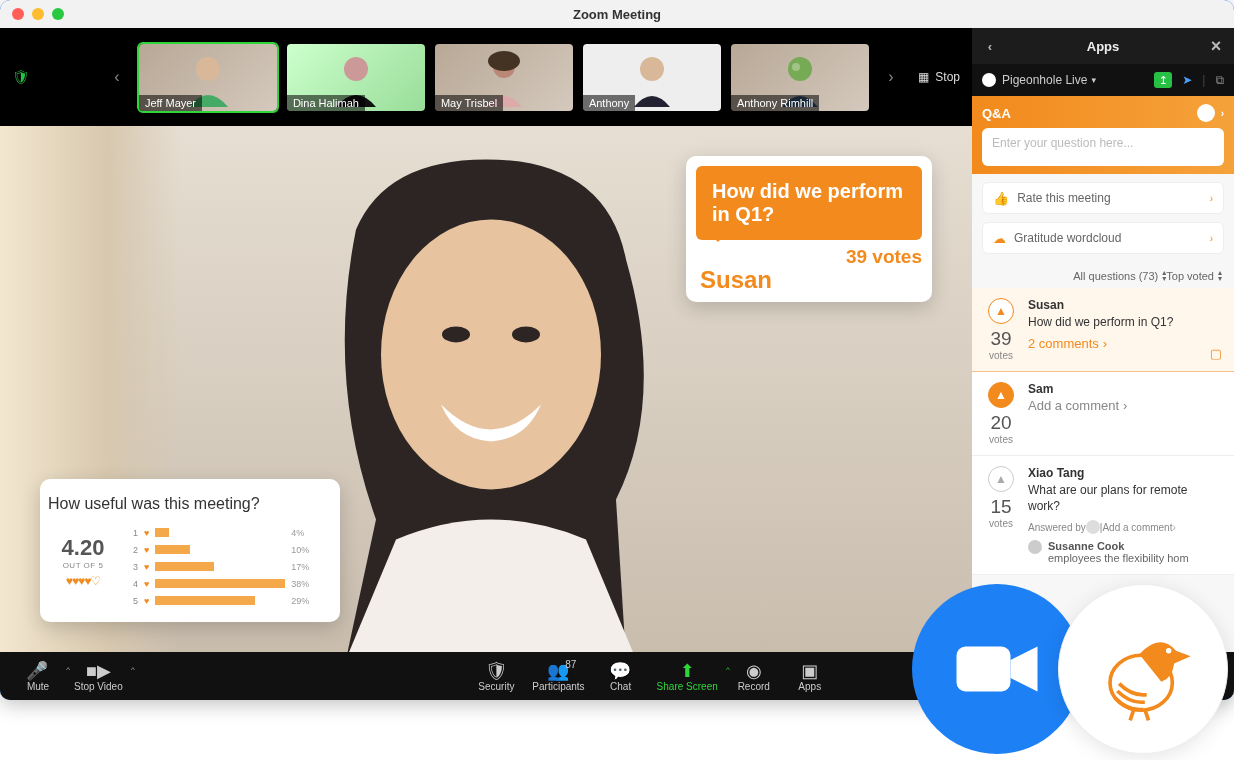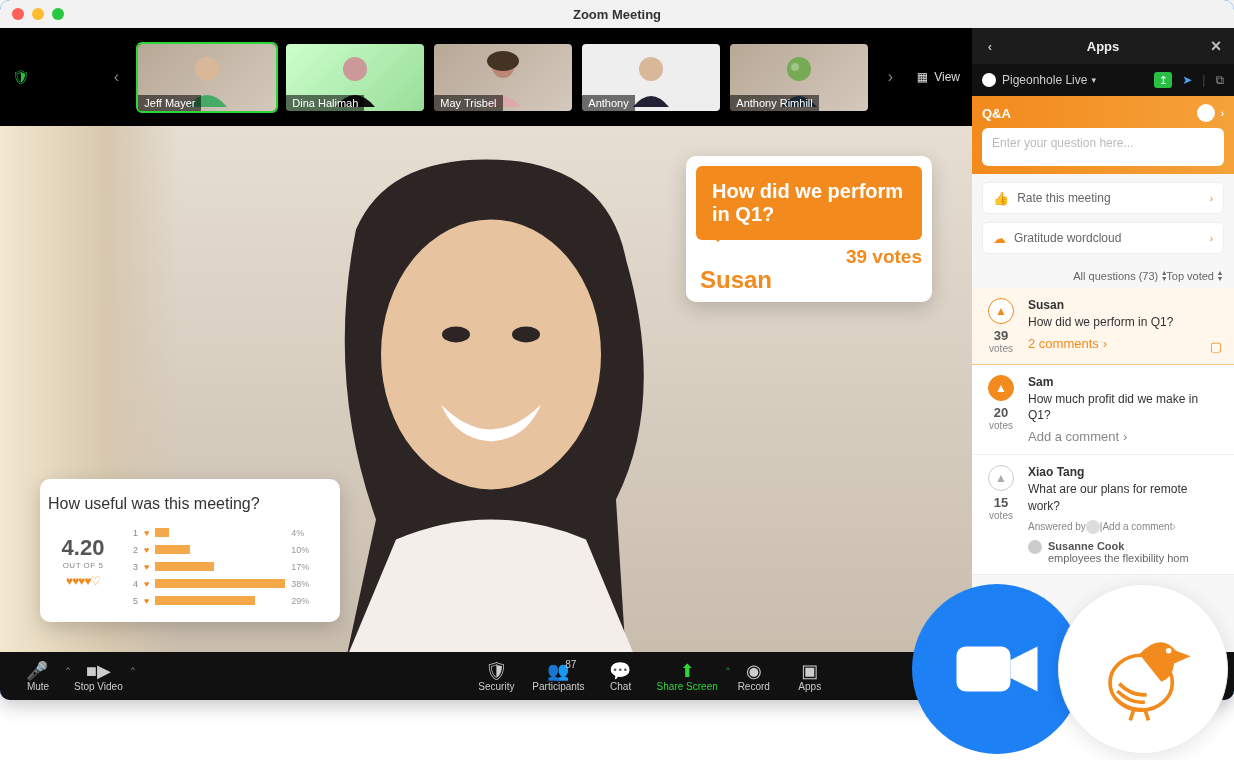--- a/index.html
+++ b/index.html
@@ -84,21 +84,21 @@
   .filters .sel{ display:flex; align-items:center; gap:4px; cursor:pointer;}
   .filters .sort-ico{ font-size:8px; line-height:6px; display:flex; flex-direction:column;}
 
   .q-list{ flex:1; overflow:hidden; }
   .q-item{ padding:10px 12px; border-bottom:1px solid #eee; display:flex; gap:10px; background:#fff;}
   .q-item.hl{ background:#fff6ec; border-bottom:1px solid #f5c08a;}
   .vote-col{ width:34px; display:flex; flex-direction:column; align-items:center; }
   .vote-btn{ width:26px;height:26px;border:1.5px solid #ccc;border-radius:50%; display:flex;align-items:center;justify-content:center;color:#aaa; font-size:12px; cursor:pointer;}
   .vote-btn.on{ border-color:#f28a1d; color:#f28a1d; background:#fff;}
   .vote-btn.fill{ background:#f28a1d; border-color:#f28a1d; color:#fff;}
-  .vote-n{ font-size:13px; font-weight:700; color:#555; margin-top:4px;}
+  .vote-n{ font-size:19px; font-weight:400; color:#555; margin-top:4px;}
   .vote-l{ font-size:10px; color:#888;}
   .q-body{ flex:1; font-size:12px; color:#333;}
   .q-body .auth{ font-weight:600; margin-bottom:2px;}
   .q-body .txt{ line-height:1.35; margin-bottom:6px;}
   .q-body .meta{ color:#f28a1d; font-size:13px; display:flex; align-items:center; gap:4px; cursor:pointer;}
   .q-body .meta.grey{ color:#888;}
   .proj{ color:#f28a1d; font-size:13px; align-self:flex-end;}
   .ans-by{ font-size:10px; color:#888; display:flex; align-items:center; margin-bottom:4px;}
   .ans-by .av{ width:14px;height:14px;border-radius:50%;background:#ddd;}
   .reply{ margin-top:6px; font-size:11px; color:#555; display:flex; gap:6px;}
@@ -188,21 +188,21 @@
                   <circle cx="26" cy="20" r="4" fill="#fff" opacity=".3"></circle>
                   <path d="M12 60 Q30 38 48 60" fill="#357"></path>
                 </svg>
               </div>
             <div class="name">Anthony Rimhill</div>
           </div>
         </div>
         <span class="film-nav">›</span>
         <div class="view-btn">
           <span>▦</span>
-          <span>View</span>
+          <span>Stop</span>
         </div>
       </div>
 
       <div class="main-video">
         <div class="room"></div>
         <div class="speaker">
           <svg viewBox="0 0 560 520">
             <path d="M150 90 Q180 20 280 20 Q400 20 420 120 Q460 260 410 360 L420 520 L140 520 L170 380 Q120 240 150 90 Z" fill="#2c2523"></path>
             <ellipse cx="285" cy="215" rx="110" ry="135" fill="#e8c3a0"></ellipse>
             <ellipse cx="250" cy="195" rx="14" ry="8" fill="#2c2523"></ellipse>
@@ -339,21 +339,20 @@
   <span class="proj">▢</span>
           </div>
           <div class="q-item">
             <div class="vote-col">
     <div class="vote-btn fill">▲</div>
     <div class="vote-n">20</div>
     <div class="vote-l">votes</div>
   </div>
   <div class="q-body">
               <div class="auth">Sam</div>
-              <div class="txt">How much profit did we make in Q1?</div>
               <div class="meta grey">Add a comment <span>›</span></div>
             </div>
   </div>
           <div class="q-item">
             <div class="vote-col">
     <div class="vote-btn">▲</div>
     <div class="vote-n">15</div>
     <div class="vote-l">votes</div>
   </div>
   <div class="q-body">

